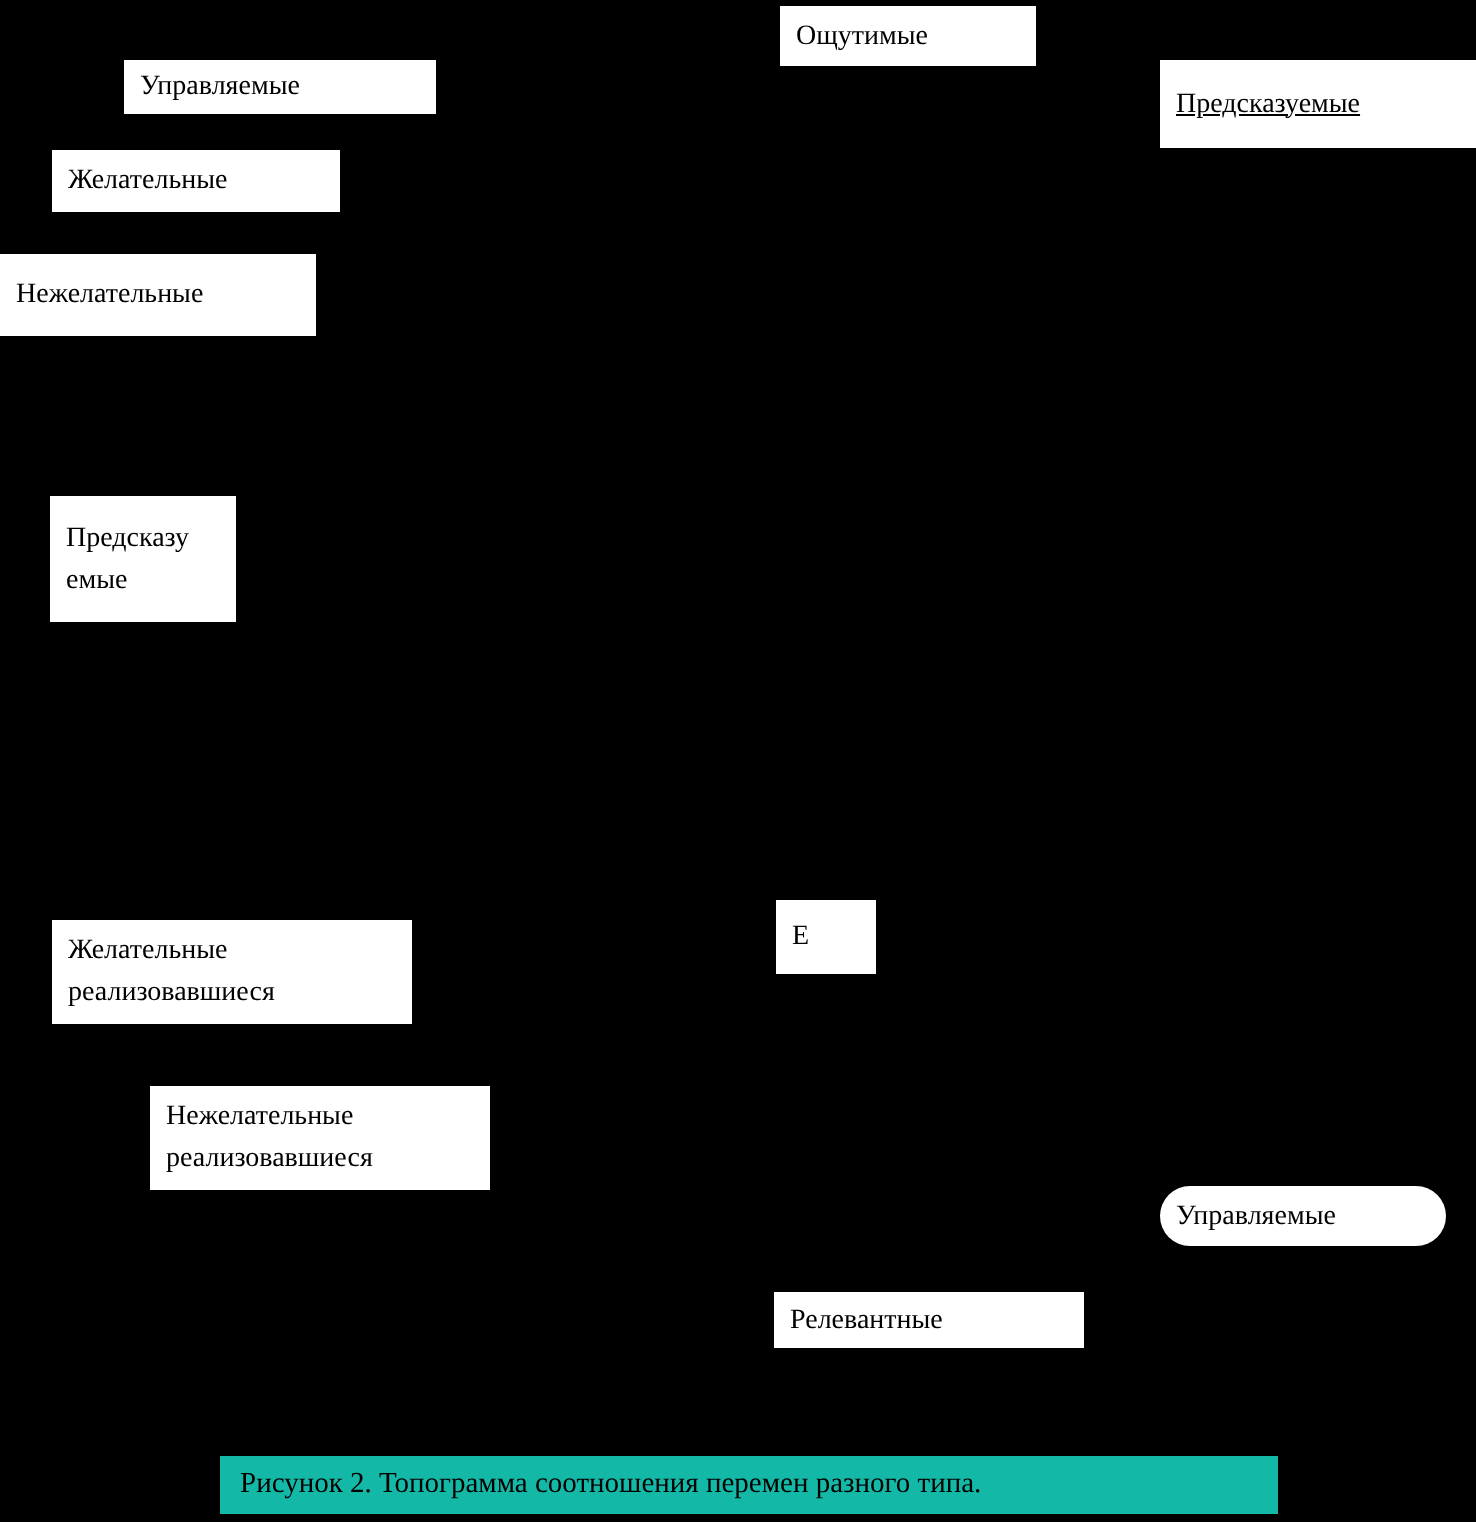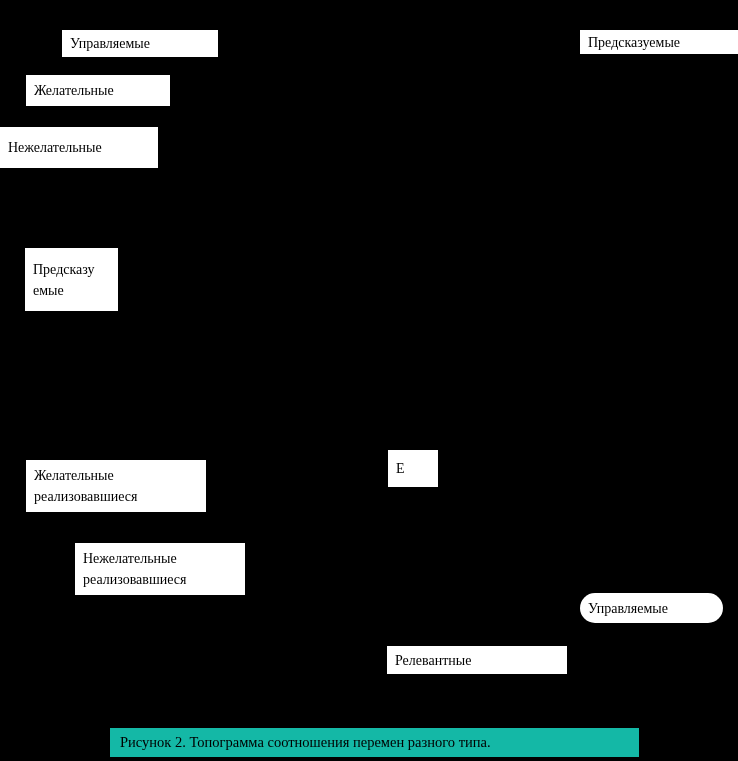--- a/index.html
+++ b/index.html
@@ -50,27 +50,28 @@
     white-space: nowrap;
     display: flex;
     align-items: center;
   }
 </style>
 </head>
 <body style="background: rgb(0, 0, 0);">
 
 <div id="canvas" style="background: rgb(0, 0, 0);">
 
+  <div class="label-box" style="left: 390px; top: 3px; width: 128px; height: 30px;">Ощутимые</div>
     <div class="label-box" style="left: 62px; top: 30px; width: 156px; height: 27px;">Управляемые</div>
-    <div class="label-box" style="left: 580px; top: 30px; width: 158px; height: 24px;">Предсказуемые</div>
+    <div class="label-box" style="left: 580px; top: 30px; width: 158px; height: 44px; text-decoration: underline;">Предсказуемые</div>
     <div class="label-box" style="left: 26px; top: 75px; width: 144px; height: 31px;">Желательные</div>
     <div class="label-box" style="left: 0px; top: 127px; width: 158px; height: 41px;">Нежелательные</div>
     <div class="label-box" style="left: 25px; top: 248px; width: 93px; height: 63px;">Предсказу
 емые</div>
     <div class="label-box" style="left: 388px; top: 450px; width: 50px; height: 37px;">Е</div>
     <div class="label-box" style="left: 26px; top: 460px; width: 180px; height: 52px;">Желательные
 реализовавшиеся</div>
     <div class="label-box" style="left: 75px; top: 543px; width: 170px; height: 52px;">Нежелательные
 реализовавшиеся</div>
     <div class="label-box" style="left: 580px; top: 593px; width: 143px; height: 30px; border-radius: 15px;">Управляемые</div>
-    <div class="label-box" style="left: 387px; top: 646px; width: 180px; height: 28px;">Релевантные</div>
+    <div class="label-box" style="left: 387px; top: 646px; width: 155px; height: 28px;">Релевантные</div>
     <div class="caption-box" style="left: 110px; top: 728px; width: 529px; height: 29px;">Рисунок 2. Топограмма соотношения перемен разного типа.</div>
 </div>
 
 </body></html>

